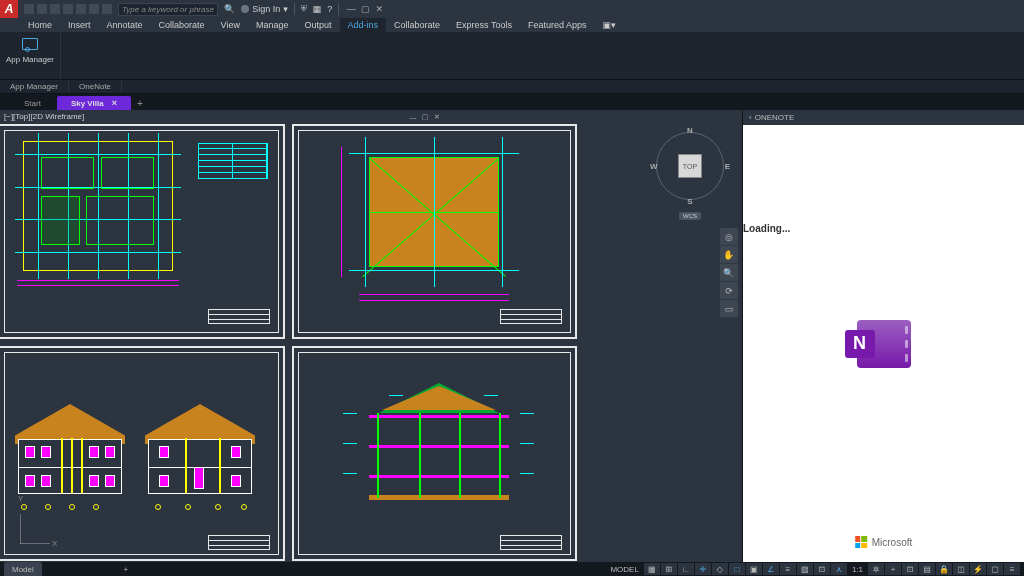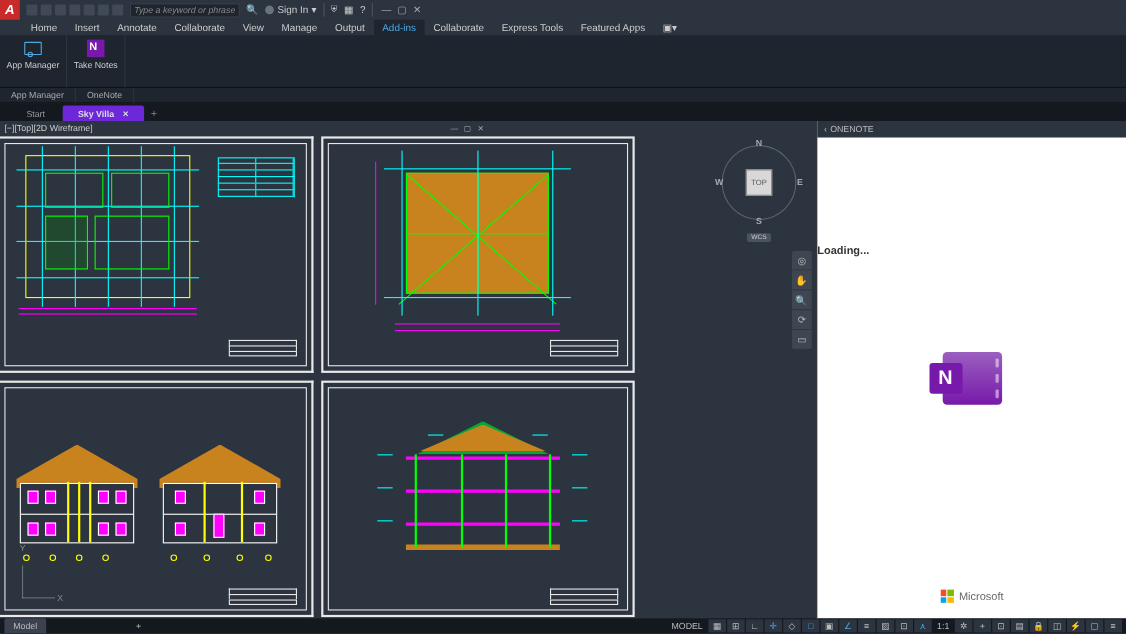--- a/index.html
+++ b/index.html
@@ -192,28 +192,20 @@
   <div class="menu-tab">▣▾</div>
 </div>
 
 <div class="ribbon">
   <div class="ribbon-group">
     <div class="ribbon-btn">
       <div class="ribbon-icon">
           <div class="cart-icon"></div>
         </div>
       <span>App Manager</span>
-    </div>
-  </div>
-  <div class="ribbon-group">
-    <div class="ribbon-btn">
-      <div class="ribbon-icon">
-          <div class="onenote-icon-small"></div>
-        </div>
-      <span>Take Notes</span>
     </div>
   </div>
 </div>
 <div class="panel-labels">
   <div class="panel-label">App Manager</div>
   <div class="panel-label">OneNote</div>
 </div>
 
 <div class="doc-tabs">
   <div class="doc-tab">Start</div>

